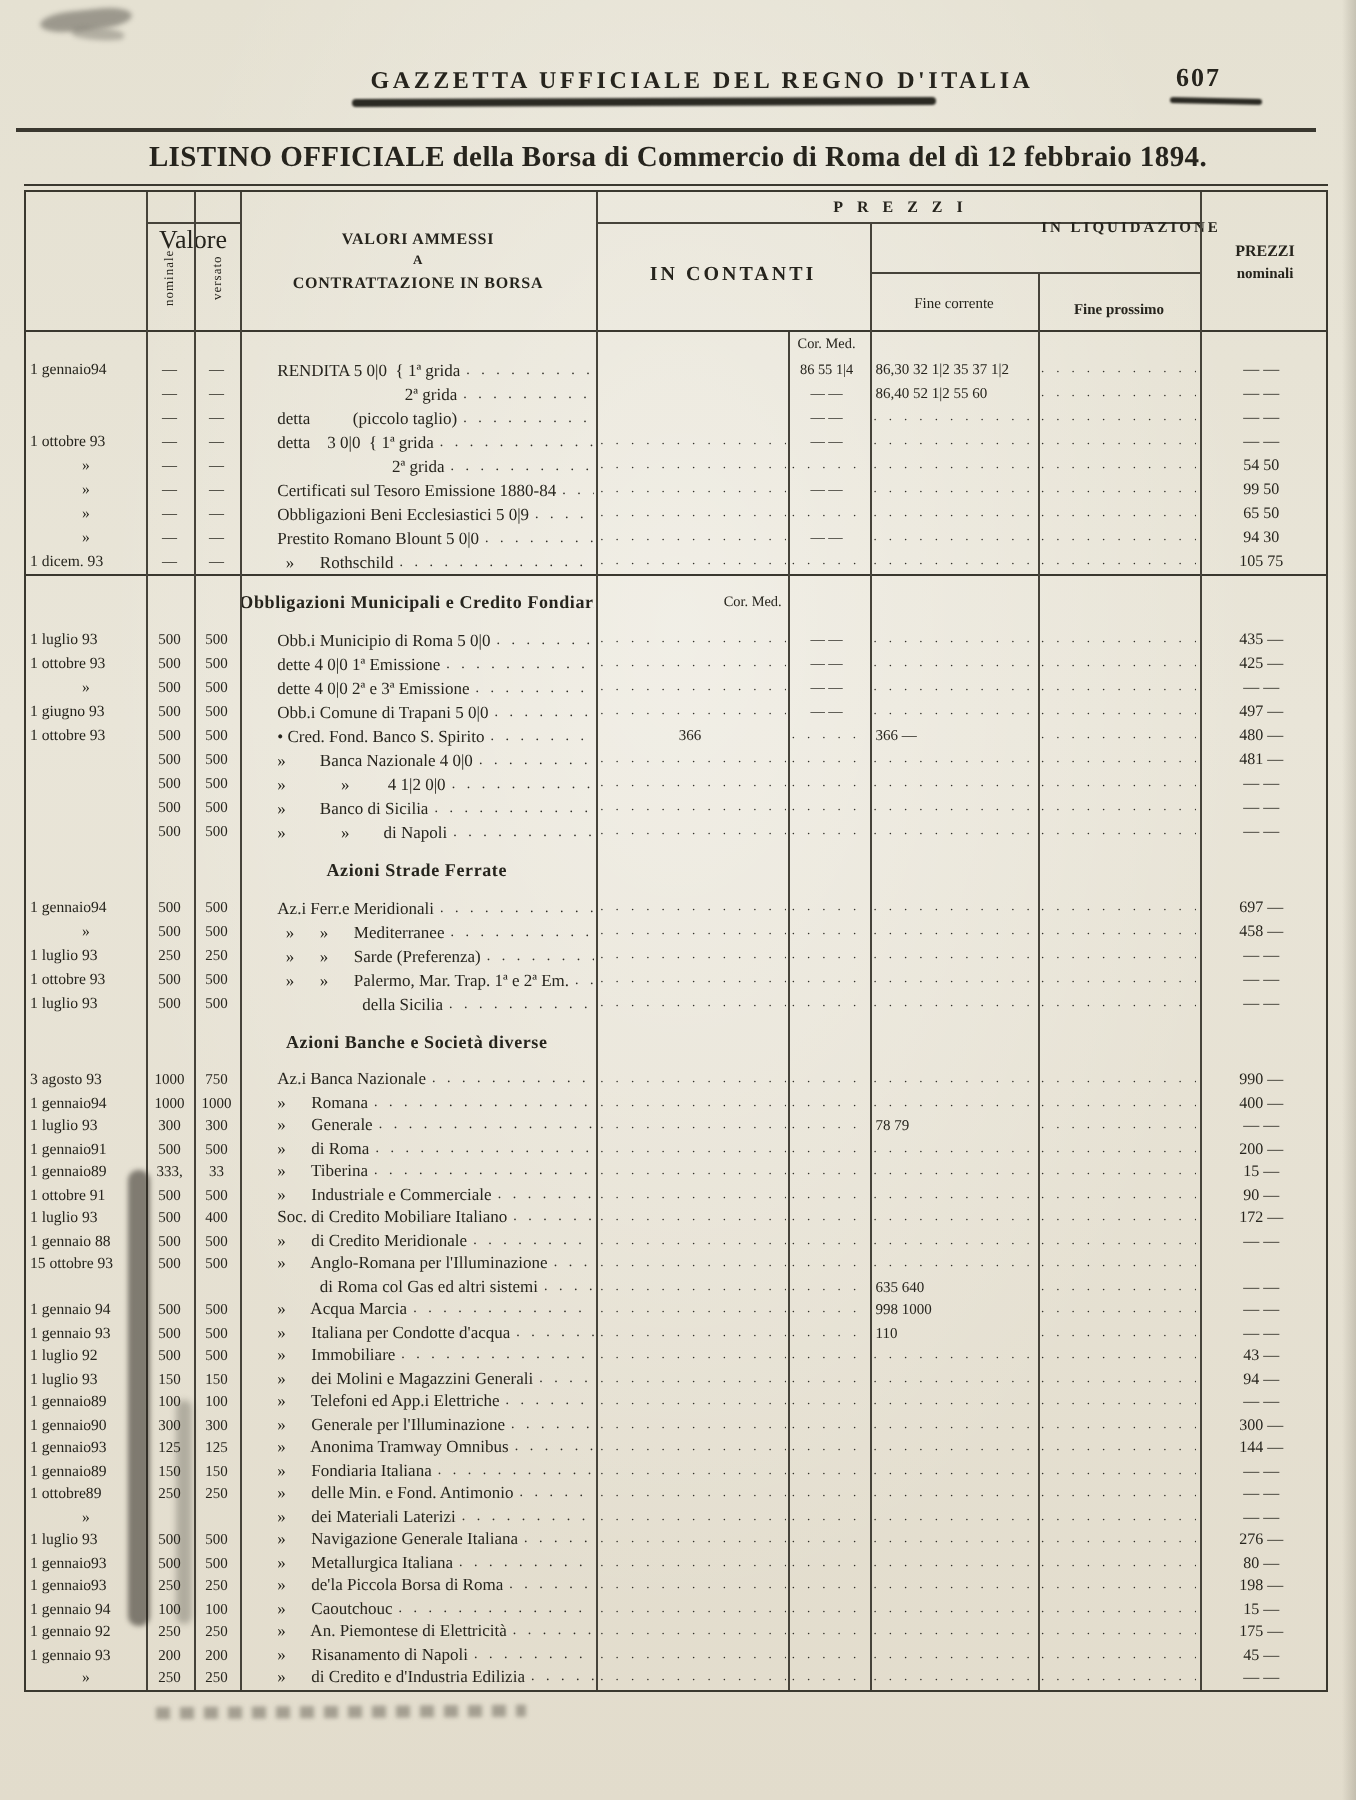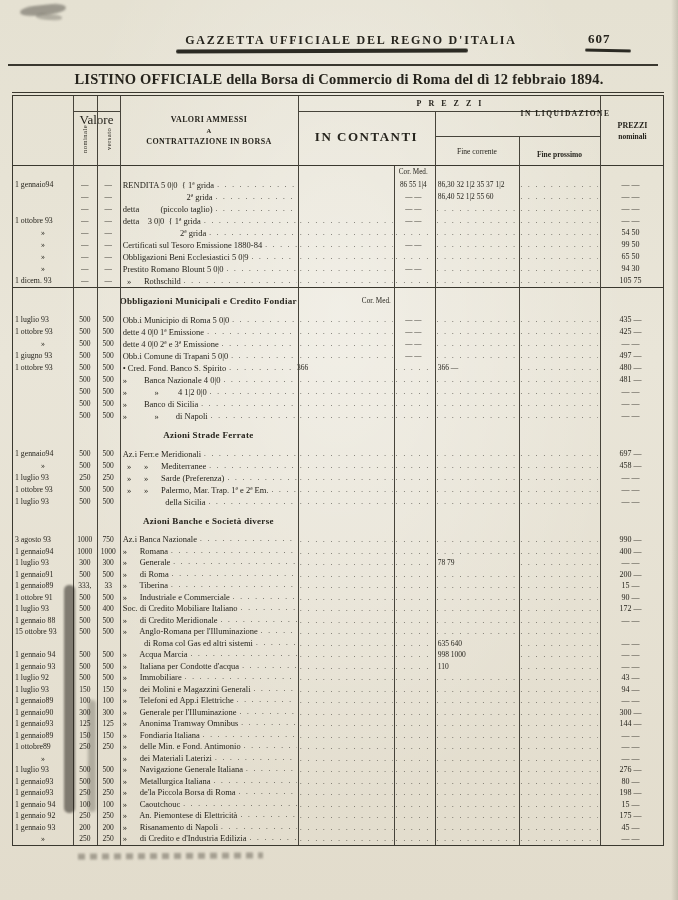--- a/index.html
+++ b/index.html
@@ -43,21 +43,21 @@
   .th-valore{position:absolute;left:60px;top:0;width:47px;height:15px;display:flex;align-items:center;justify-content:center;font-size:13px;font-weight:normal;margin-top:16px;}
   .valsplit{position:absolute;left:60px;top:16px;width:47px;height:53px;display:flex;}
   .vert{flex:1;display:flex;align-items:center;justify-content:center;
     writing-mode:vertical-rl;transform:rotate(180deg);font-size:6.5px;font-weight:normal;letter-spacing:.5px;}
   .th-valori{position:absolute;left:107px;top:0;width:178px;height:100%;display:flex;flex-direction:column;
     align-items:center;justify-content:center;gap:3px;font-size:8px;letter-spacing:.4px;text-align:center;}
   .th-valori .tiny{font-size:6.5px;}
   .th-prezzi{position:absolute;left:285px;top:0;width:302px;height:15px;display:flex;align-items:center;justify-content:center;
     font-size:8px;letter-spacing:7px;text-indent:7px;}
   .th-contanti{position:absolute;left:285px;top:15px;width:137px;height:52px;display:flex;align-items:center;justify-content:center;
-    font-size:13px;letter-spacing:1.5px;}
+    font-size:10px;letter-spacing:1.5px;}
   .th-liq{position:absolute;left:422px;top:5px;width:165px;height:25px;display:flex;align-items:center;justify-content:center;
     font-size:7.5px;letter-spacing:1.5px;margin-left:48px;}
   .th-fc{position:absolute;left:422px;top:40px;width:84px;height:30px;display:flex;align-items:center;justify-content:center;font-size:7.5px;font-weight:normal;}
   .th-fp{position:absolute;left:506px;top:40px;width:81px;height:37px;display:flex;align-items:center;justify-content:center;font-size:7.5px;font-weight:bold;}
   .th-nom{position:absolute;left:587px;top:0;width:65px;height:100%;display:flex;flex-direction:column;align-items:center;justify-content:center;gap:2px;font-size:8px;}
   .th-nom .l2{font-weight:bold;font-size:7.5px;}
 
   
   .tbody{position:relative;}
   .tr{display:flex;align-items:stretch;}
@@ -65,25 +65,25 @@
   .rD{height:11.5px;line-height:11.5px;font-size:8.5px;}
   .rh{height:26px;line-height:26px;}
   .rcm{height:13px;line-height:13px;}
   .rule{height:1px;background:#3a382f;}
 
   .td{overflow:hidden;white-space:nowrap;}
   .tg{width:60px;font-size:7.8px;padding-left:2px;}
   .tg.ctr{text-align:center;padding-left:0;}
   .tn{width:24px;text-align:center;font-size:7.5px;}
   .tv{width:23px;text-align:center;font-size:7.5px;}
-  .tl{width:178px;display:flex;align-items:center;padding-left:3px;}
+  .tl{width:178px;display:flex;align-items:center;padding-left:19px;}
   .lt{white-space:pre;}
   .ldr{flex:1 1 auto;overflow:hidden;white-space:nowrap;font-size:7px;letter-spacing:2px;color:#2f2d26;padding-left:3px;}
   .ldr::after{content:". . . . . . . . . . . . . . . . . . . . . . . . . . . . . . . . . . . . . . . . . . . .";}
-  .tc1{width:96px;font-size:7.5px;}
+  .tc1{width:96px;text-align:center;font-size:7.5px;}
   .tc1.pl{text-align:right;padding-left:5px;margin-top:44px;}
   .tc2{width:41px;text-align:center;font-size:7.2px;}
   .tfc{width:84px;text-align:left;padding-left:4px;font-size:7.5px;}
   .tfp{width:81px;text-align:center;font-size:7.5px;}
   .tnom{width:65px;text-align:center;font-size:8px;}
   .td.dots{font-size:6.5px;letter-spacing:2.2px;color:#34322b;text-align:left;padding-left:3px;}
   .td.dots::after{content:". . . . . . . . . . . . . . . . . . . . . . . .";}
 
   .rh .tl{display:block;text-align:center;font-weight:bold;font-size:9px;letter-spacing:.3px;padding:0;}
   .rh .tc1{text-align:right;padding-right:2px;font-size:7.2px;}

